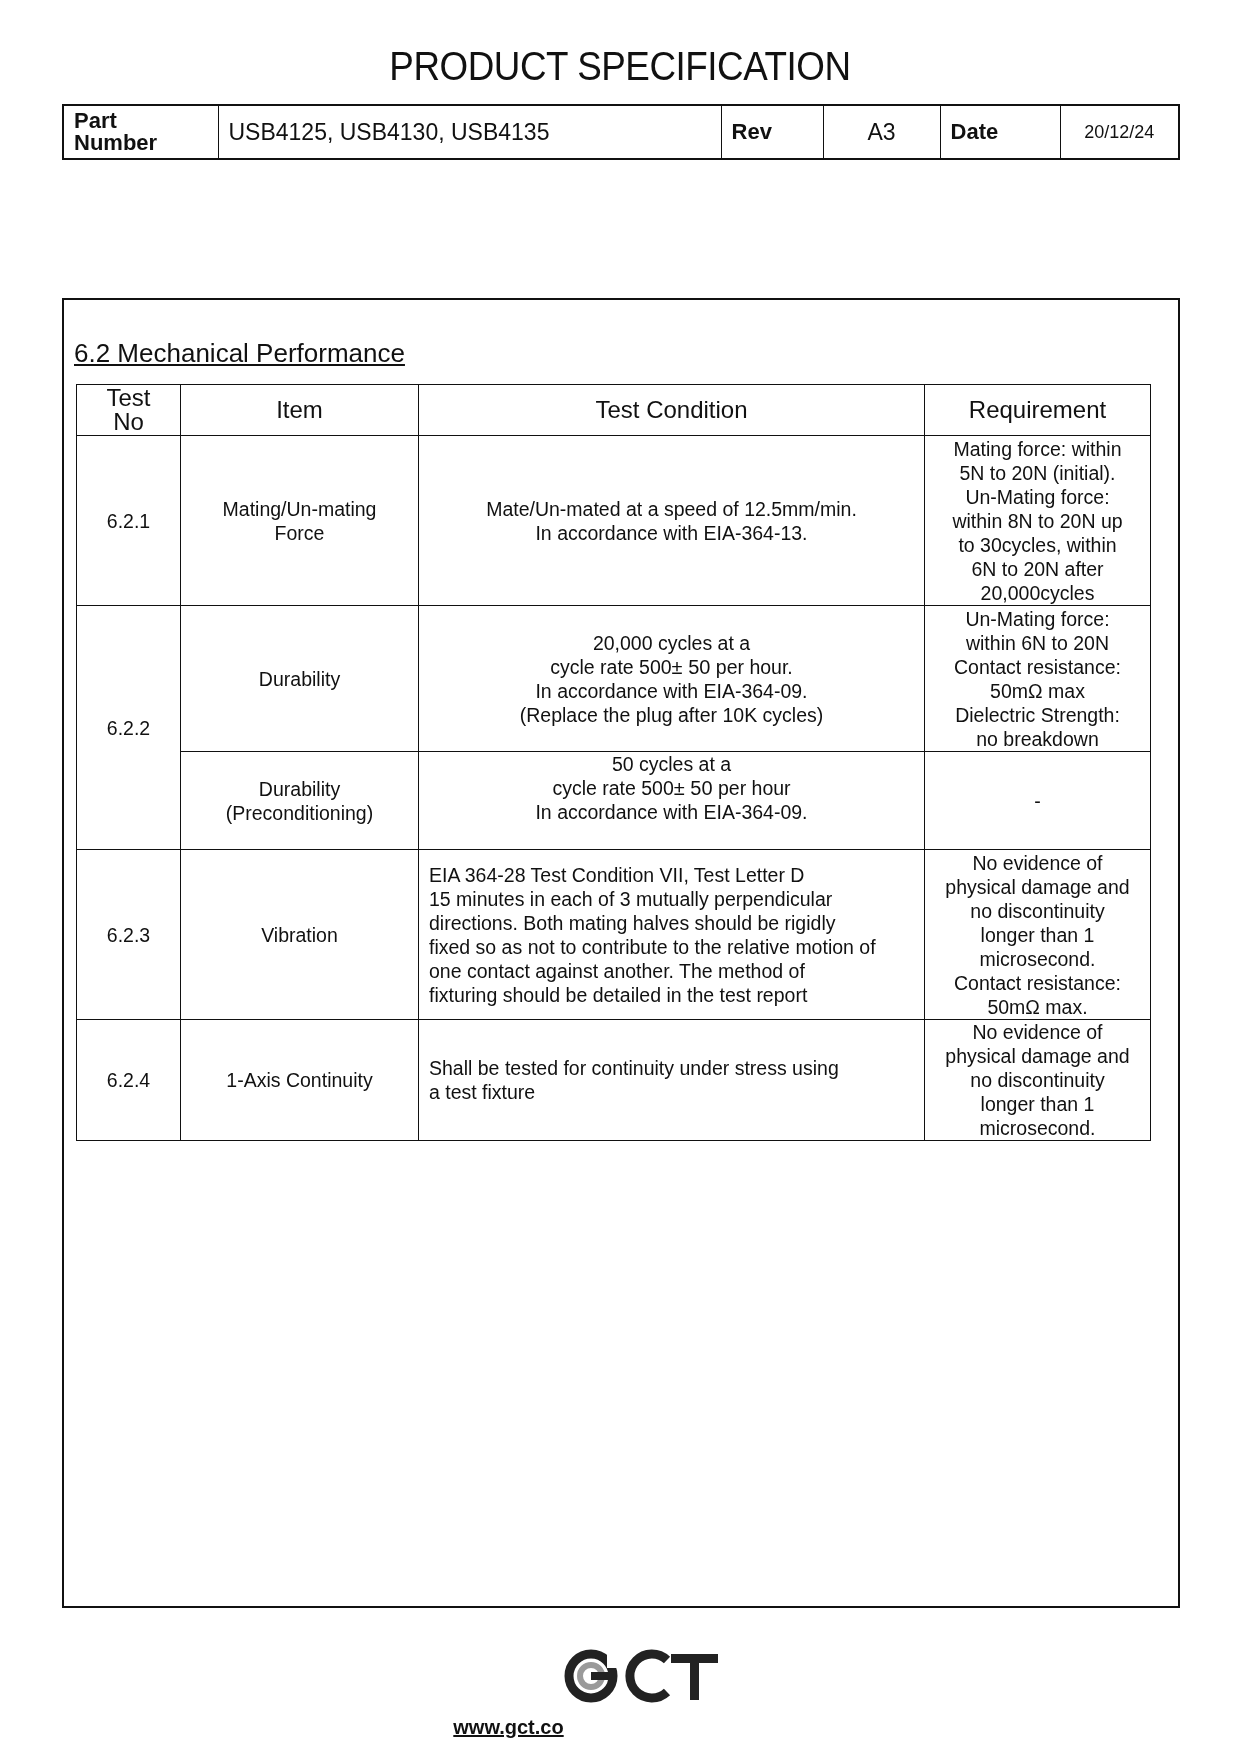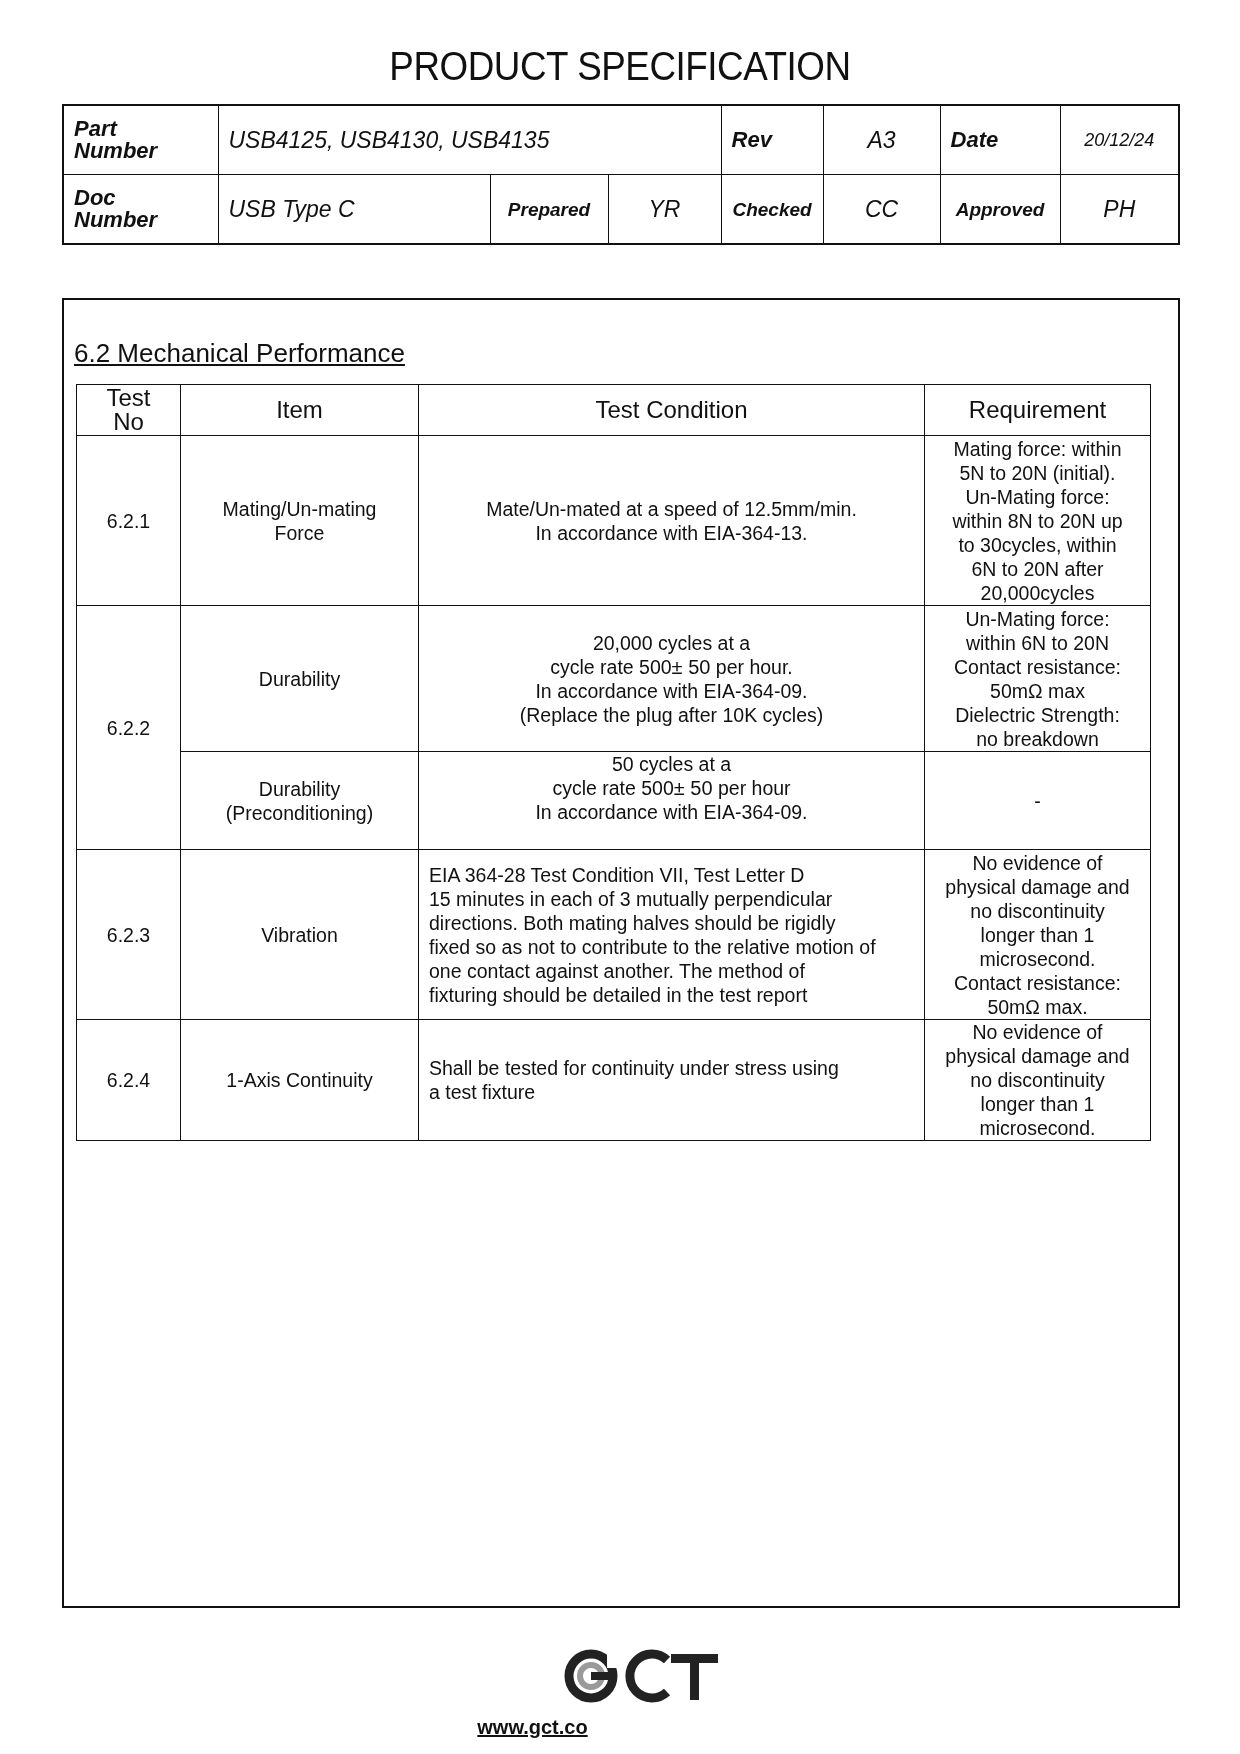--- a/index.html
+++ b/index.html
@@ -1,33 +1,33 @@
 <!DOCTYPE html>
 <html><head>
 <meta charset="utf-8">
 <style>
   html, body { margin: 0; padding: 0; background: #fff; }
   body { width: 1240px; height: 1754px; position: relative; font-family: "Liberation Sans", sans-serif; color: #111; }
   .title { position: absolute; top: 44px; left: 0; width: 1240px; text-align: center; font-size: 40px; letter-spacing: -0.5px; transform: scaleX(0.92); }
   table { border-collapse: collapse; }
   .hdr { position: absolute; top: 104px; left: 62px; width: 1116px; border: 2px solid #111; table-layout: fixed; }
-  .hdr td { border: 1.5px solid #111; padding: 8px 10px; height: 52px; font-size: 23px; vertical-align: middle; line-height: 1.0; font-style: italic; }
+  .hdr td { border: 1.5px solid #111; padding: 0 10px; height: 52px; font-size: 23px; vertical-align: middle; line-height: 1.0; }
   .hdr .lbl { font-weight: bold; font-size: 22px; }
   .hdr .sm { font-weight: bold; font-size: 19px; text-align: center; }
   .hdr .c { text-align: center; }
   .hdr .date { font-size: 18px; text-align: center; }
   .box { position: absolute; top: 298px; left: 62px; width: 1114px; height: 1306px; border: 2px solid #111; }
   .sec { position: absolute; top: 338px; left: 74px; font-size: 26px; text-decoration: underline; }
   .spec { position: absolute; top: 384px; left: 76px; width: 1074px; table-layout: fixed; }
   .spec th, .spec td { border: 1.5px solid #111; text-align: center; vertical-align: middle; font-size: 19.5px; line-height: 24px; padding: 0 19px; font-weight: normal; }
   .spec th { font-size: 24px; height: 50px; }
   .spec td.left { text-align: left; padding-left: 10px; }
   .pm { font-size: 20px; }
   .logo { position: absolute; top: 1646px; left: 563px; width: 155px; height: 60px; }
-  .url { position: absolute; top: 1716px; left: 0; width: 1017px; text-align: center; font-size: 20px; font-weight: bold; text-decoration: underline; margin-left: 24px; }
+  .url { position: absolute; top: 1716px; left: 0; width: 1017px; text-align: center; font-size: 20px; font-weight: bold; text-decoration: underline; }
 </style>
 </head>
 <body>
 
 <div class="title">PRODUCT SPECIFICATION</div>
 
 <table class="hdr">
   <colgroup>
     <col style="width:155px">
       <col style="width:272px">
@@ -40,31 +40,20 @@
   </colgroup>
   <tbody>
       <tr>
     <td class="lbl" style="white-space:pre-line">Part
 Number</td>
     <td colspan="3">USB4125, USB4130, USB4135</td>
     <td class="lbl">Rev</td>
     <td class="c" colspan="1">A3</td>
     <td class="lbl">Date</td>
     <td class="date">20/12/24</td>
-  </tr>
-  <tr>
-    <td class="lbl" style="white-space:pre-line">Doc
-Number</td>
-    <td>USB Type C</td>
-    <td class="sm">Prepared</td>
-    <td class="c">YR</td>
-    <td class="sm">Checked</td>
-    <td class="c">CC</td>
-    <td class="sm">Approved</td>
-    <td class="c">PH</td>
   </tr>
 </tbody>
   </table>
 
 <div class="box"></div>
 
 <div class="sec">6.2 Mechanical Performance</div>
 
 <table class="spec">
   <colgroup>

